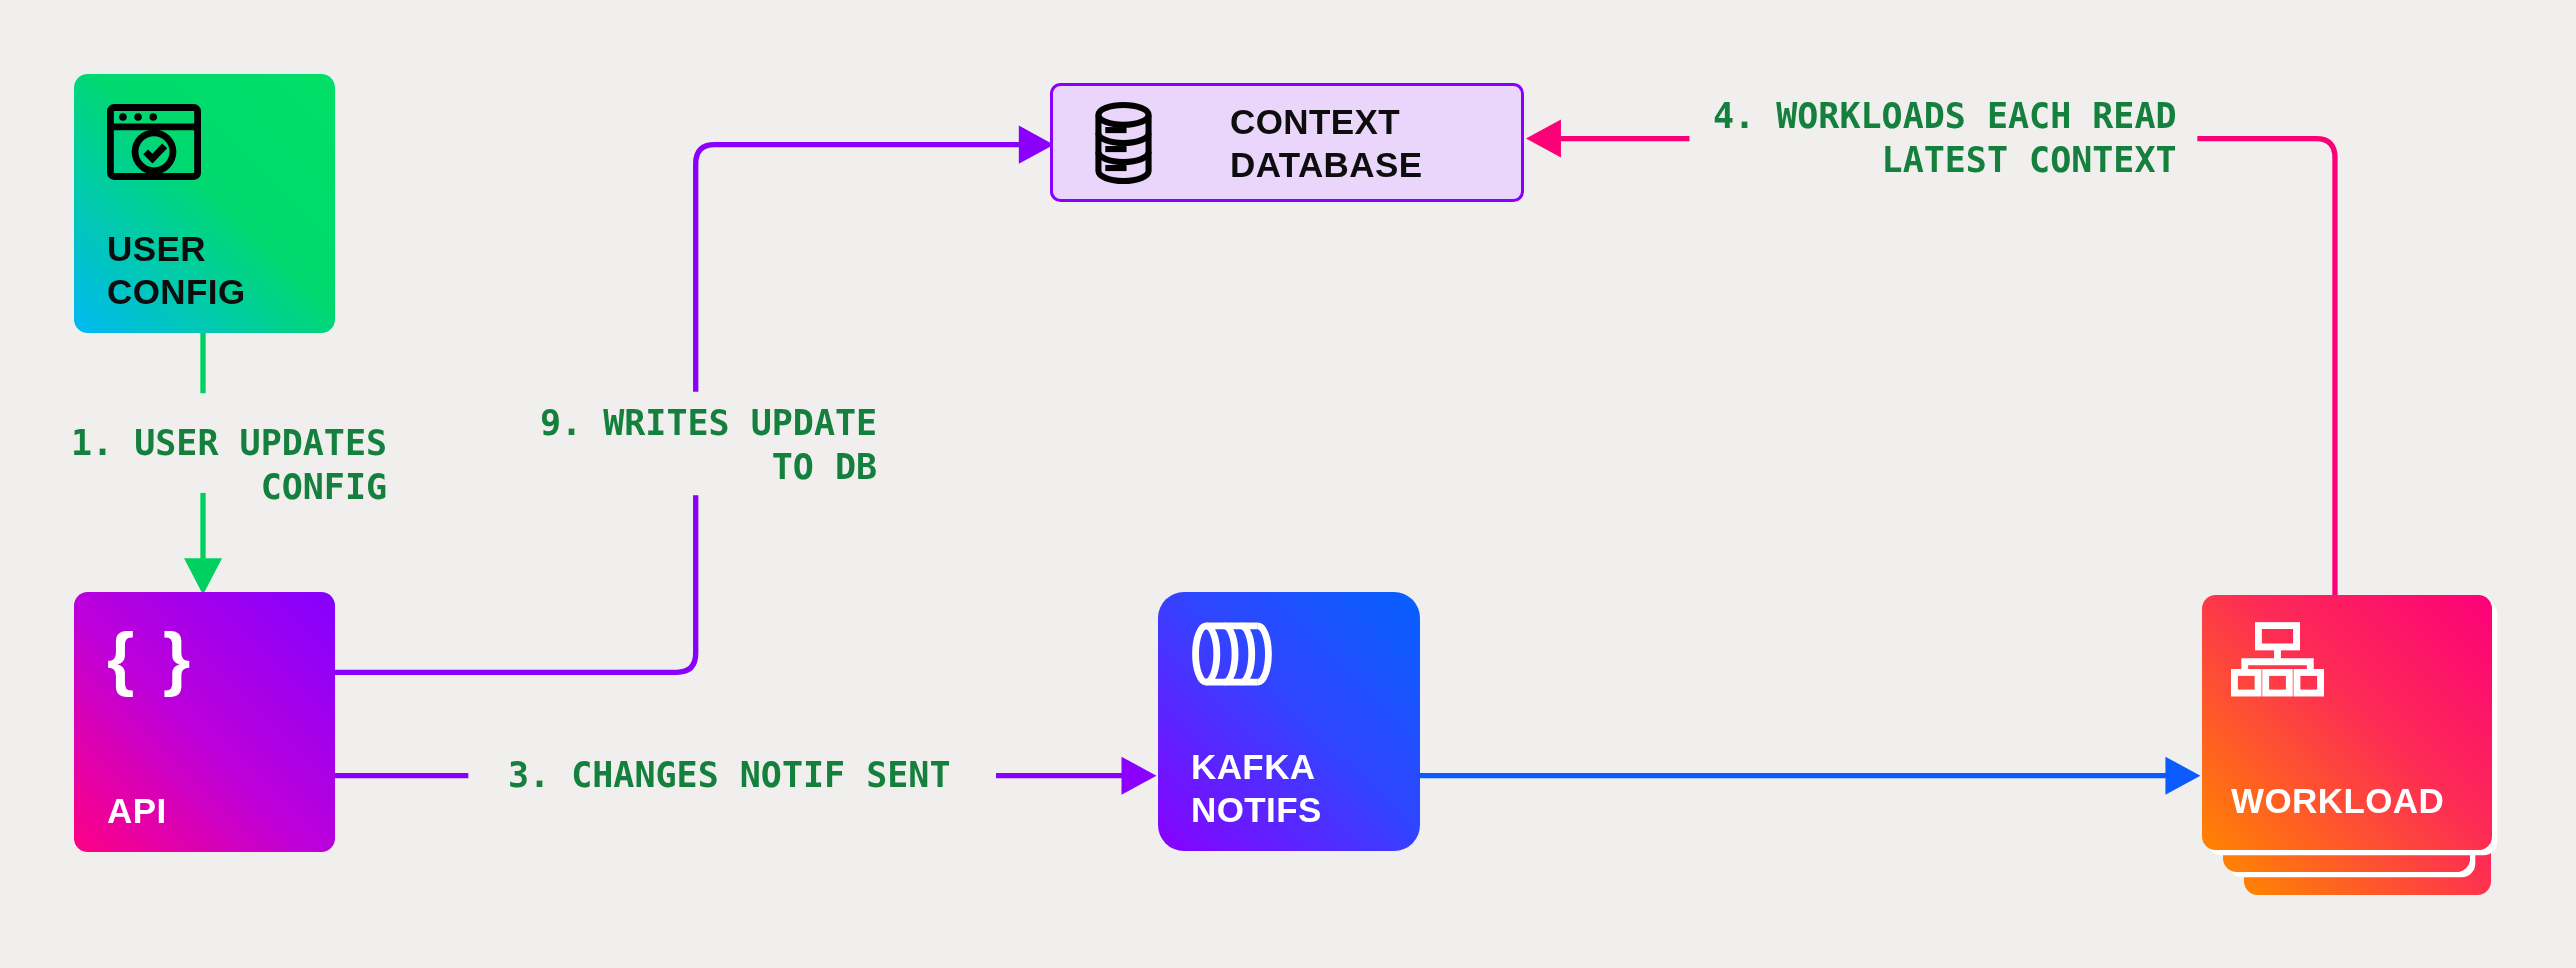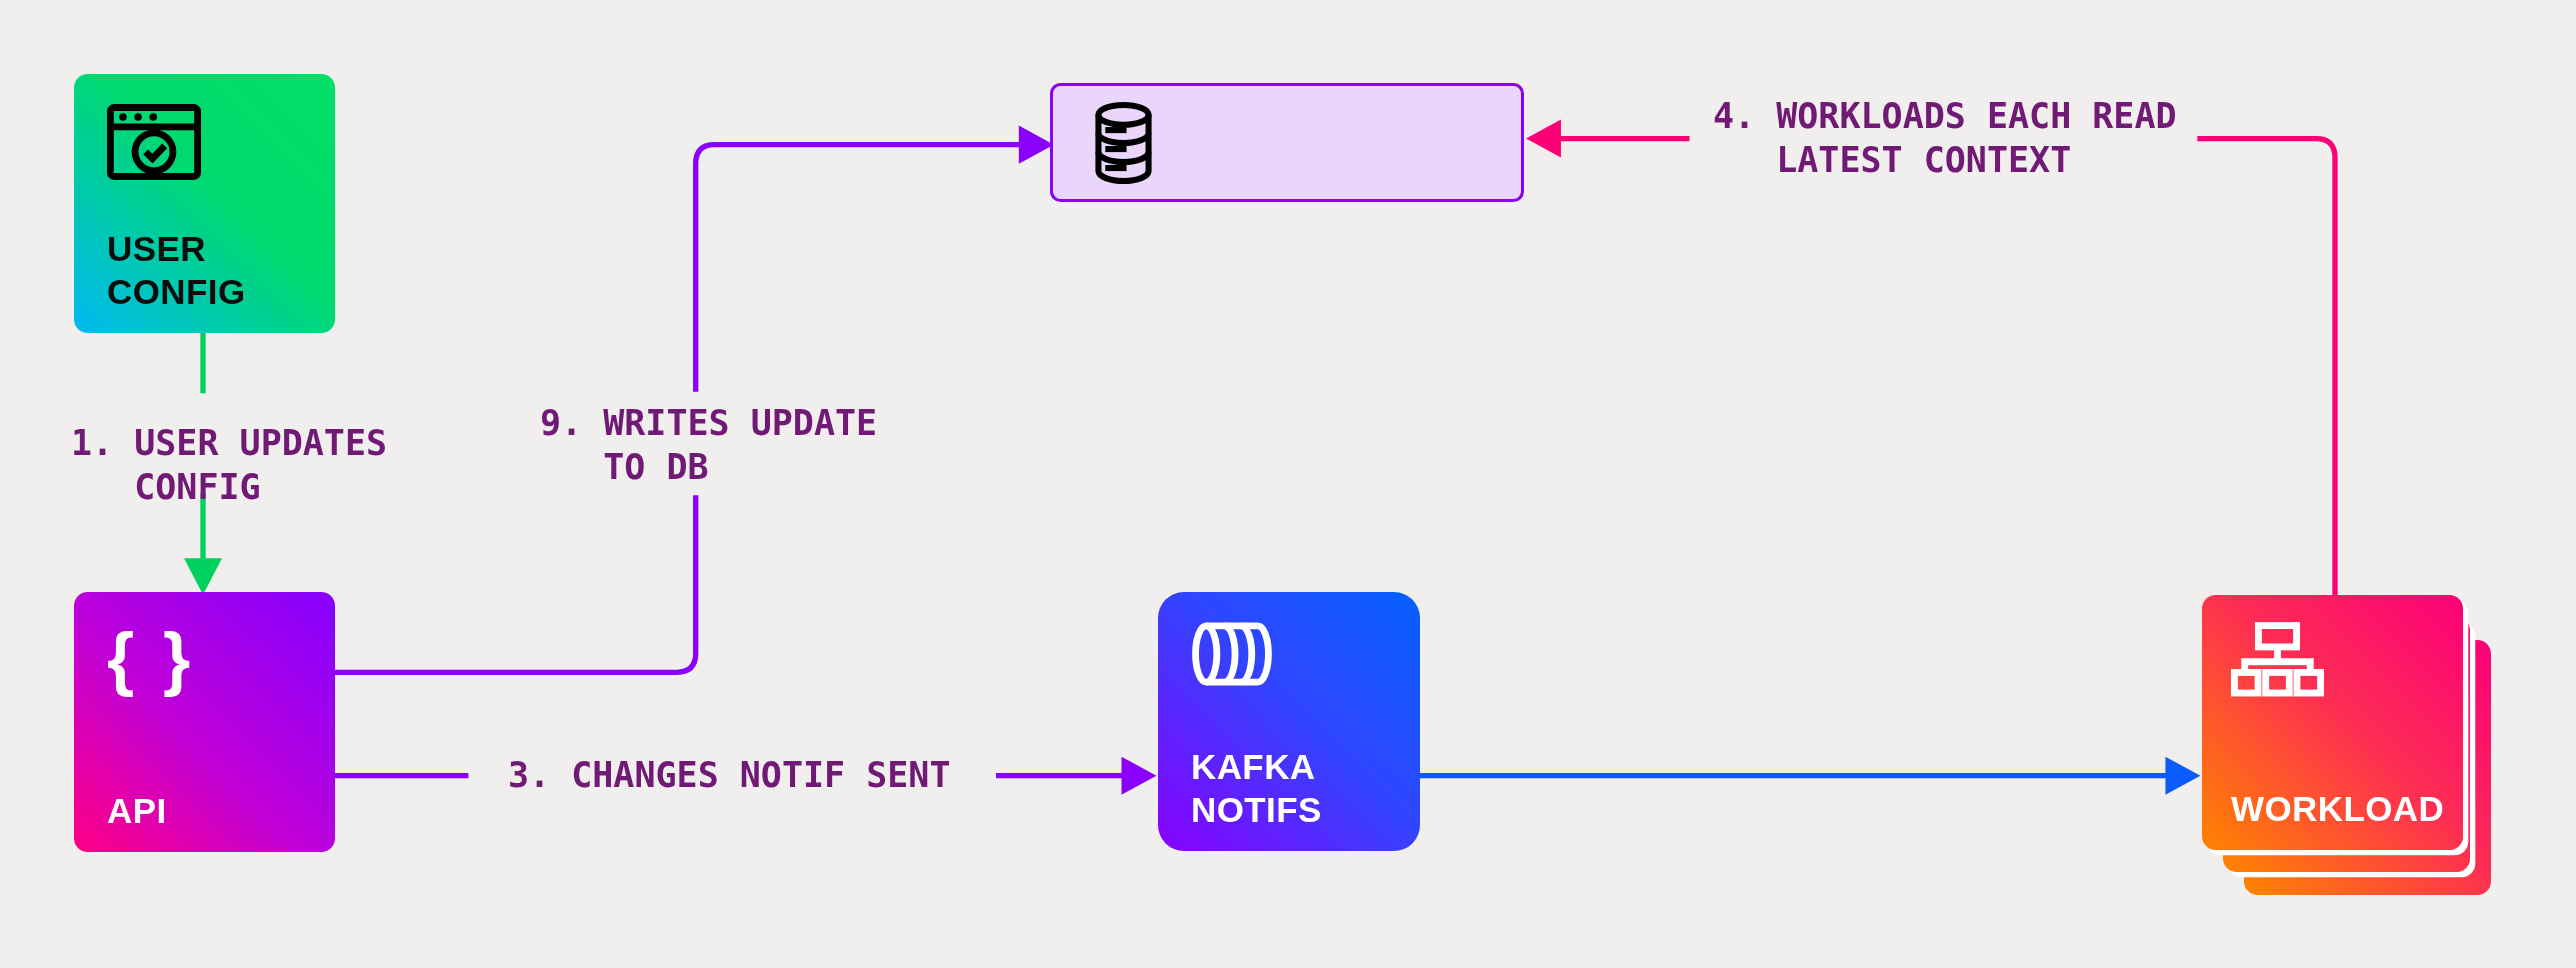--- a/index.html
+++ b/index.html
@@ -36,27 +36,27 @@
     box-sizing:border-box;background:#e9d6fa;border:3.8px solid #8a00fc;border-radius:10.6px;
     display:flex;flex-direction:row;align-items:center;padding-left:40px;gap:76px;
   }
   
   .wcard{
     position:absolute;border-radius:13.7px;box-sizing:border-box;
     background:linear-gradient(45deg,#ff8400 0%,#fd2b55 55%,#fc0079 100%);
   }
   #wcard-back {left:2244px;top:640px;width:247px;height:255px;z-index:2;}
   #wcard-mid  {left:2223px;top:617px;width:247px;height:255px;z-index:3;box-shadow:5.3px 5.3px 0 #ffffff;}
-  #wcard-front{left:2202px;top:595px;width:261px;height:255px;z-index:4;box-shadow:5.3px 5.3px 0 #ffffff;
-    display:flex;flex-direction:column;justify-content:space-between;padding:27px 29px 20px 29px;}
+  #wcard-front{left:2202px;top:595px;width:290px;height:255px;z-index:4;box-shadow:5.3px 5.3px 0 #ffffff;
+    display:flex;flex-direction:column;justify-content:space-between;padding:27px 29px 28px 29px;}
   
   .step{
-    position:absolute;z-index:2;color:#701a75;
+    position:absolute;z-index:2;color:#15803d;
     font-family:"DejaVu Sans Mono","Liberation Mono",monospace;
-    font-weight:bold;font-size:35px;line-height:44px;white-space:pre;
+    font-weight:bold;font-size:35px;line-height:44px;white-space:pre;text-align:right;
   }
   #step1{left:71px;top:421px;}
   #step2{left:540px;top:401px;}
   #step3{left:508px;top:753px;}
   #step4{left:1713px;top:94px;}
 </style>
 </head>
 <body>
 
 <div id="canvas">
@@ -117,20 +117,22 @@
       <ellipse cx="40" cy="17" rx="33" ry="13" fill="none" stroke="#000000" stroke-width="8"></ellipse>
       <path d="M7,17 V91" stroke="#000000" stroke-width="8" fill="none"></path>
       <path d="M73,17 V91" stroke="#000000" stroke-width="8" fill="none"></path>
       <path d="M7,91 a33,13 0 0 0 66,0" fill="none" stroke="#000000" stroke-width="8"></path>
       <path d="M7,41 a33,13 0 0 0 66,0" fill="none" stroke="#000000" stroke-width="8"></path>
       <path d="M7,66 a33,13 0 0 0 66,0" fill="none" stroke="#000000" stroke-width="8"></path>
       <path d="M16,37 h28" stroke="#000000" stroke-width="8" fill="none"></path>
       <path d="M16,62 h28" stroke="#000000" stroke-width="8" fill="none"></path>
       <path d="M16,87 h28" stroke="#000000" stroke-width="8" fill="none"></path>
     </svg>
+    <div class="node-label dark">CONTEXT
+DATABASE</div>
   </div>
 
   <div class="node" id="kafka-box">
     <svg width="82" height="64" viewBox="0 0 108 84">
       <ellipse cx="20" cy="42" rx="14" ry="37" fill="none" stroke="#ffffff" stroke-width="9"></ellipse>
       <path d="M20,5 H88" stroke="#ffffff" stroke-width="9" fill="none"></path>
       <path d="M20,79 H88" stroke="#ffffff" stroke-width="9" fill="none"></path>
       <path d="M44,5 a14,37 0 0 1 0,74" fill="none" stroke="#ffffff" stroke-width="9"></path>
       <path d="M66,5 a14,37 0 0 1 0,74" fill="none" stroke="#ffffff" stroke-width="9"></path>
       <path d="M88,5 a14,37 0 0 1 0,74" fill="none" stroke="#ffffff" stroke-width="9"></path>

